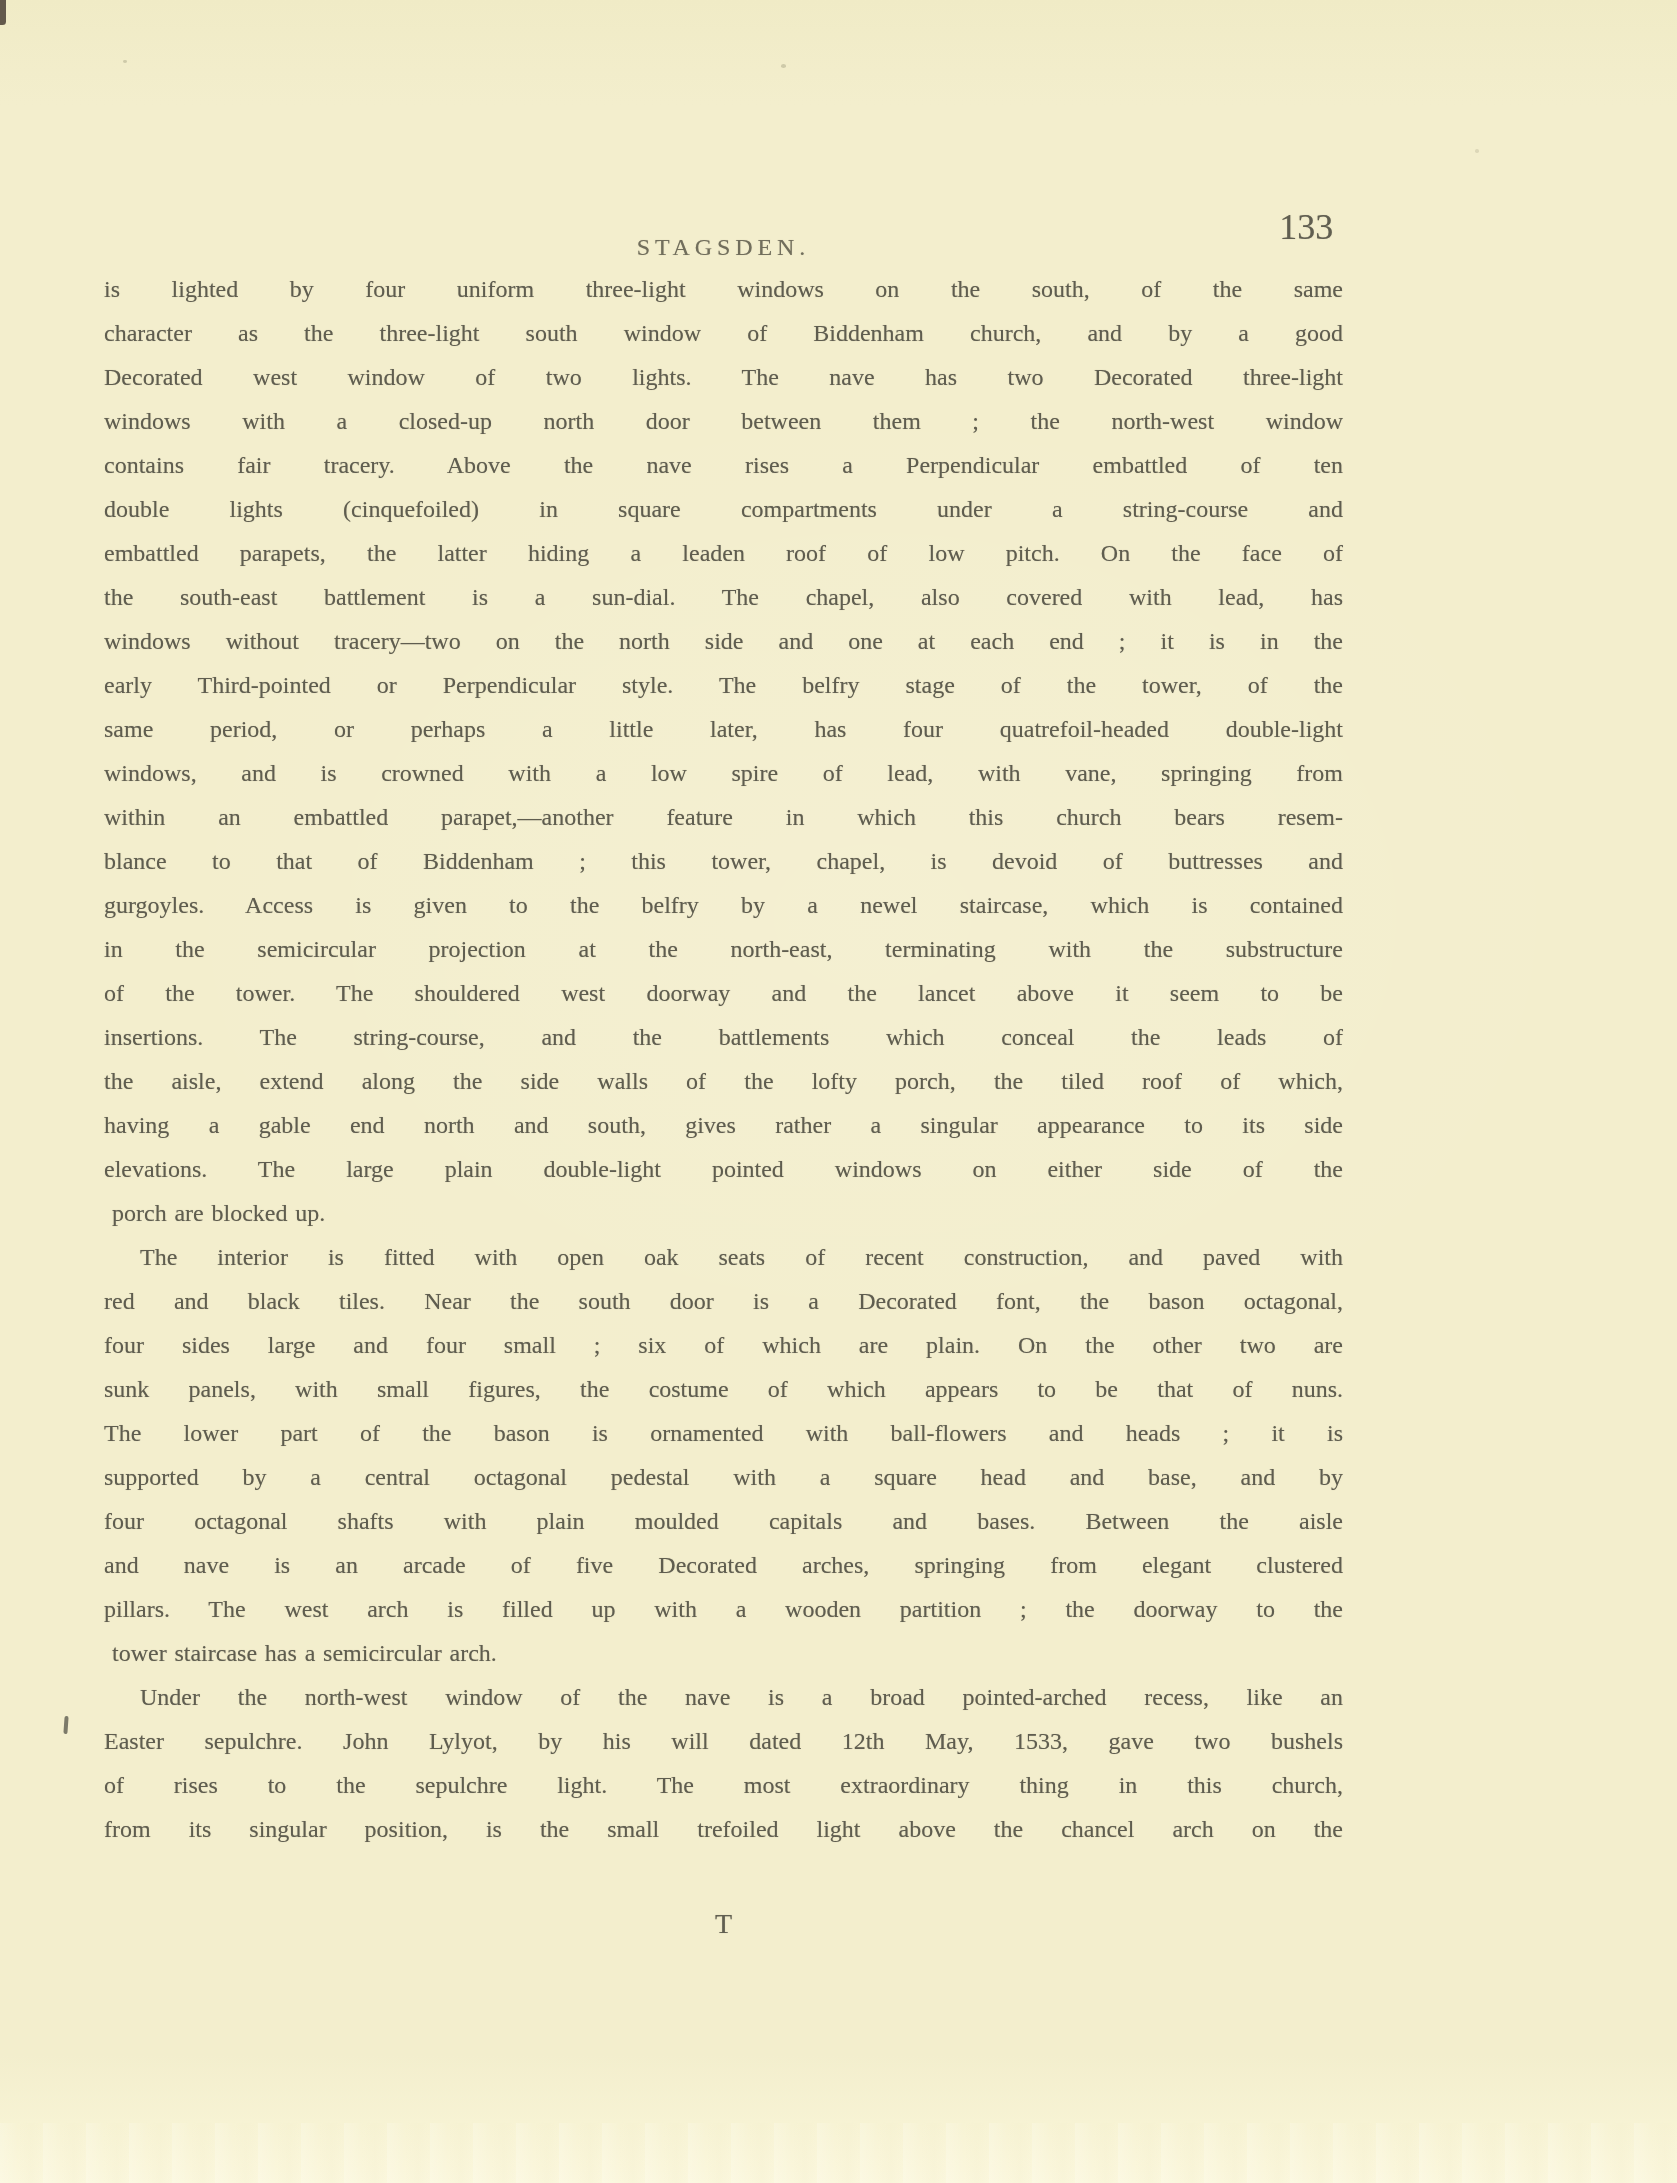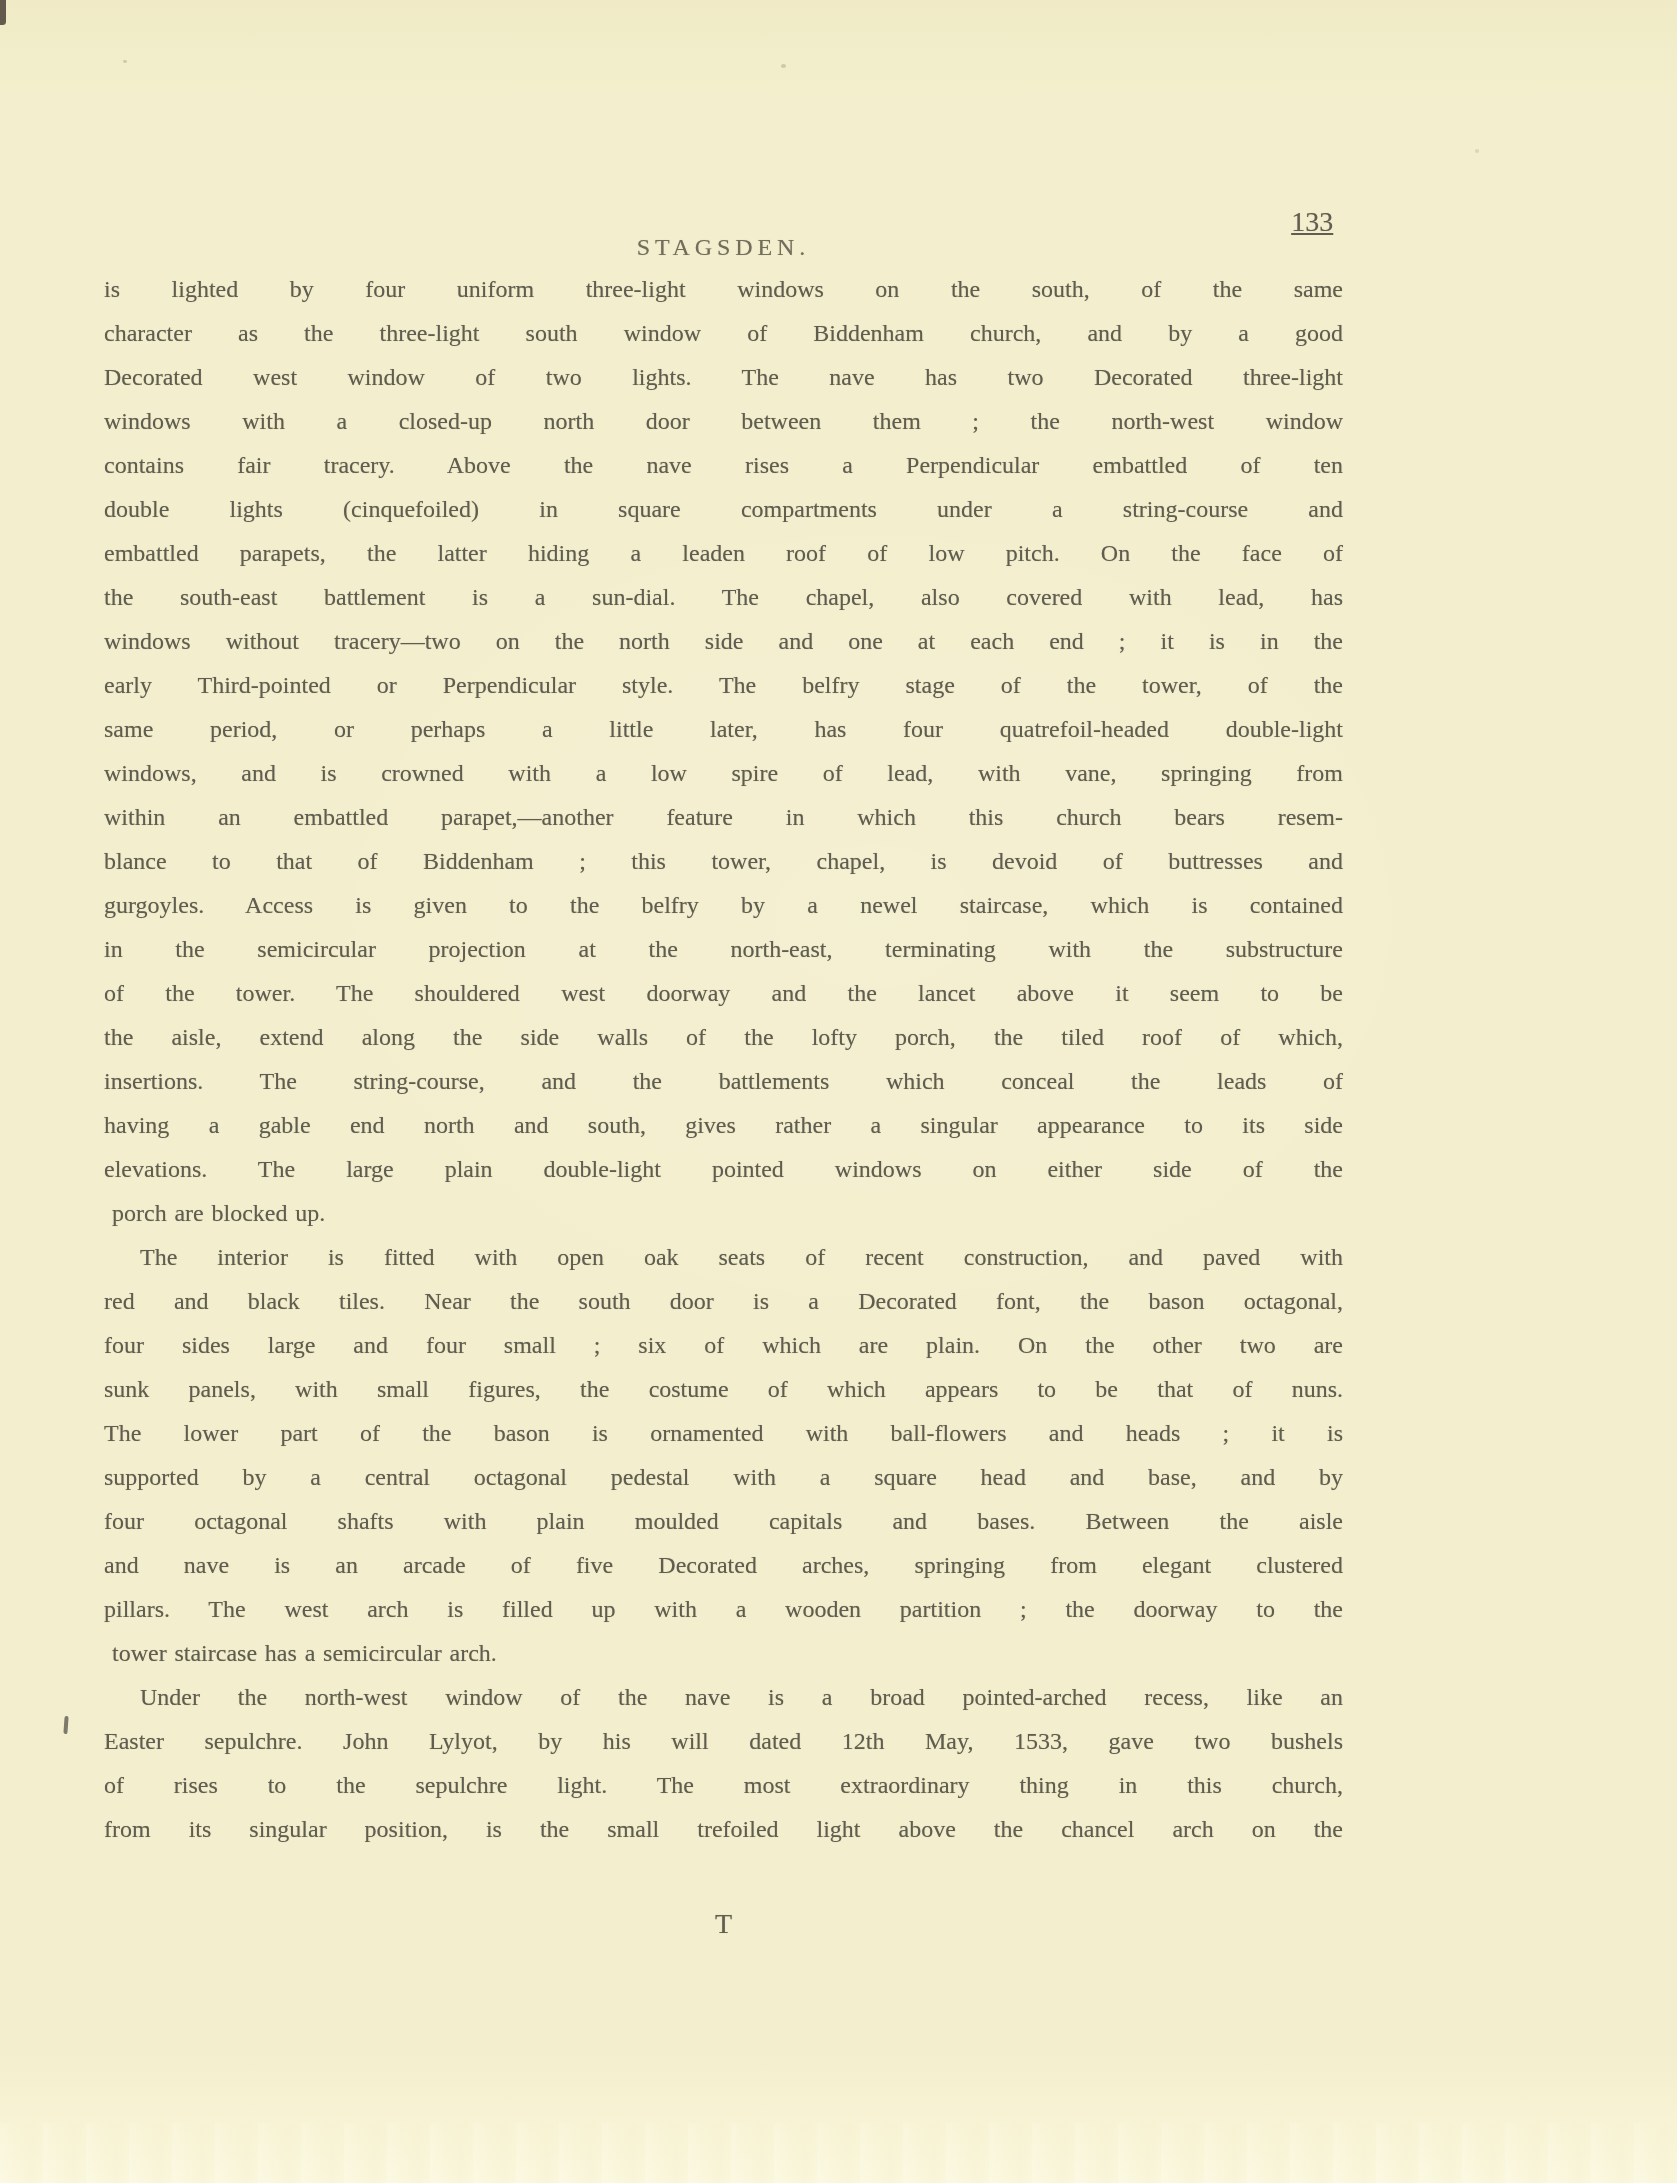--- a/index.html
+++ b/index.html
@@ -38,21 +38,21 @@
   }
 
   .header-row { position: absolute; left: 104px; top: 206px; width: 1239px; height: 49px; }
   .running-title {
     position: absolute; left: 0; right: 0; top: 8.4px;
     text-align: center; font-size: 24px; letter-spacing: 4.9px;
     color: #716e5c; text-shadow: 0 0 0.7px rgba(113,110,92,0.5); margin-top: 20px;
   }
   .page-number {
     position: absolute; right: 9.8px; top: 0;
-    font-size: 28px; color: #605e50; text-shadow: 0 0 0.7px rgba(96,94,80,0.5); text-decoration: underline;
+    font-size: 36px; color: #605e50; text-shadow: 0 0 0.7px rgba(96,94,80,0.5);
   }
 
   .text-block {
     position: absolute; left: 104px; top: 267px; width: 1239px;
     font-size: 24px; line-height: 44px; color: #5f5d4f;
     text-align: justify; text-shadow: 0 0 0.8px rgba(95,93,79,0.45);
   }
   .line { height: 44px; text-align-last: justify; word-spacing: 1.8px; }
   .line.para-end { text-align-last: left; margin-left: 8px; }
   .line.indent { text-indent: 36px; }
@@ -89,22 +89,22 @@
       <div class="line">the south-east battlement is a sun-dial.  The chapel, also covered with lead, has</div>
       <div class="line">windows without tracery—two on the north side and one at each end ; it is in the</div>
       <div class="line">early Third-pointed or Perpendicular style.  The belfry stage of the tower, of the</div>
       <div class="line">same period, or perhaps a little later, has four quatrefoil-headed double-light</div>
       <div class="line">windows, and is crowned with a low spire of lead, with vane, springing from</div>
       <div class="line">within an embattled parapet,—another feature in which this church bears resem-</div>
       <div class="line">blance to that of Biddenham ; this tower, chapel, is devoid of buttresses and</div>
       <div class="line">gurgoyles.  Access is given to the belfry by a newel staircase, which is contained</div>
       <div class="line">in the semicircular projection at the north-east, terminating with the substructure</div>
       <div class="line">of the tower.  The shouldered west doorway and the lancet above it seem to be</div>
+      <div class="line">insertions.  The string-course, and the battlements which conceal the leads of</div>
       <div class="line">the aisle, extend along the side walls of the lofty porch, the tiled roof of which,</div>
-      <div class="line">insertions.  The string-course, and the battlements which conceal the leads of</div>
       <div class="line">having a gable end north and south, gives rather a singular appearance to its side</div>
       <div class="line">elevations.  The large plain double-light pointed windows on either side of the</div>
       <div class="line para-end">porch are blocked up.</div>
       <div class="line indent">The interior is fitted with open oak seats of recent construction, and paved with</div>
       <div class="line">red and black tiles.  Near the south door is a Decorated font, the bason octagonal,</div>
       <div class="line">four sides large and four small ; six of which are plain.  On the other two are</div>
       <div class="line">sunk panels, with small figures, the costume of which appears to be that of nuns.</div>
       <div class="line">The lower part of the bason is ornamented with ball-flowers and heads ; it is</div>
       <div class="line">supported by a central octagonal pedestal with a square head and base, and by</div>
       <div class="line">four octagonal shafts with plain moulded capitals and bases.  Between the aisle</div>

